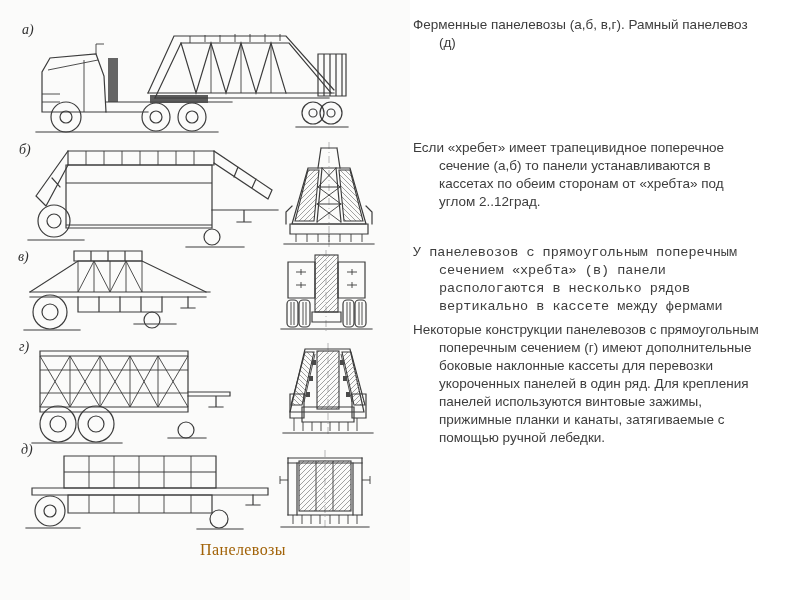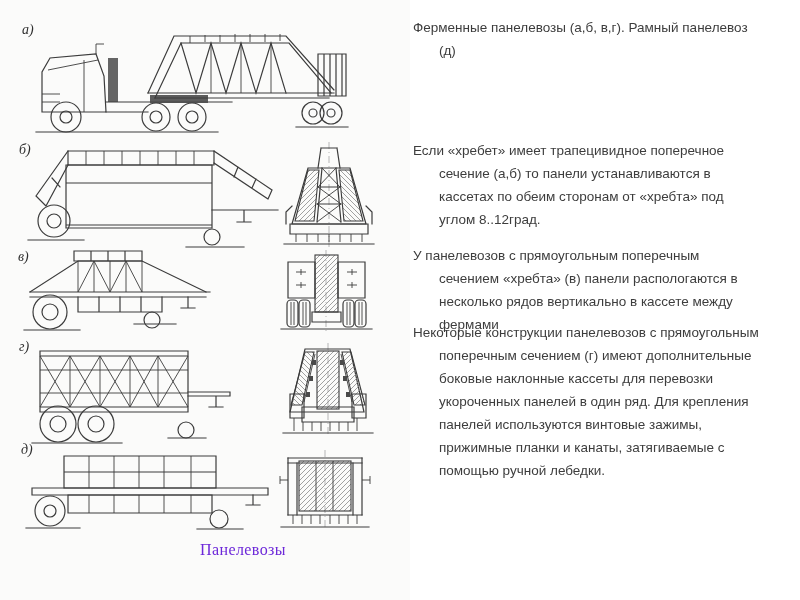--- a/index.html
+++ b/index.html
@@ -3,23 +3,23 @@
 <meta charset="utf-8">
 <style>
   html,body{margin:0;padding:0;background:#ffffff;}
   .slide{position:relative;width:800px;height:600px;background:#ffffff;overflow:hidden;
          font-family:"Liberation Sans",sans-serif;}
   .figure{position:absolute;left:0;top:0;width:410px;height:600px;background:#fbfbfa;}
   .figure svg{position:absolute;left:0;top:0;}
   .figlabel{position:absolute;font-family:"Liberation Serif",serif;font-style:italic;
             font-size:14px;color:#2f2f2f;}
   .caption{position:absolute;left:200px;top:541px;font-family:"Liberation Serif",serif;
-           font-size:16px;color:#6d28d9;letter-spacing:.4px;}
+           font-size:16px;color:#a16207;letter-spacing:.4px;}
   .textcol{position:absolute;left:413px;top:0;width:348px;height:600px;color:#3d3d3d;
-           font-size:13.5px;line-height:23px;}
+           font-size:13.5px;line-height:18px;}
   .block{position:absolute;left:0;width:348px;}
   .para{margin:0;padding-left:26px;text-indent:-26px;}
   
   .s{stroke:#3c3c3c;stroke-width:1.2;fill:none;stroke-linecap:square;}
   .t{stroke:#3c3c3c;stroke-width:0.9;fill:none;}
   .f{fill:#4a4a4a;stroke:none;}
   .hp{fill:url(#hA);stroke:#3c3c3c;stroke-width:1.1;}
   .hq{fill:url(#hB);stroke:#3c3c3c;stroke-width:1.1;}
   .cl{stroke:#9a9a9a;stroke-width:0.7;fill:none;stroke-dasharray:7 3 1 3;}
 </style>
@@ -193,24 +193,24 @@
     <span class="caption">Панелевозы</span>
   </div>
 
   <div class="textcol">
 
     <div class="block" style="top:16px;">
       <p class="para">Ферменные панелевозы (а,б, в,г). Рамный панелевоз (д)</p>
     </div>
 
     <div class="block" style="top:139px;">
-      <p class="para">Если «хребет» имеет трапецивидное поперечное сечение (а,б) то панели устанавливаются в кассетах по обеим сторонам от «хребта» под углом 8..12град.</p>
-    </div>
-
-    <div class="block" style="top:244px;">
+      <p class="para">Если «хребет» имеет трапецивидное поперечное сечение (а,б) то панели устанавливаются в кассетах по обеим сторонам от «хребта» под углом 2..12град.</p>
+    </div>
+
+    <div class="block" style="top:244px;font-family:Liberation Mono, monospace;">
       <p class="para">У панелевозов с прямоугольным  поперечным сечением «хребта» (в)  панели распологаются в несколько рядов вертикально в кассете между фермами</p>
     </div>
 
     <div class="block" style="top:321px;">
       <p class="para">Некоторые конструкции панелевозов с прямоугольным поперечным сечением (г)  имеют дополнительные боковые наклонные кассеты для перевозки укороченных панелей в один ряд. Для крепления панелей используются винтовые зажимы, прижимные планки и канаты, затягиваемые с помощью ручной лебедки.</p>
     </div>
 
 
   </div>
 </div>

